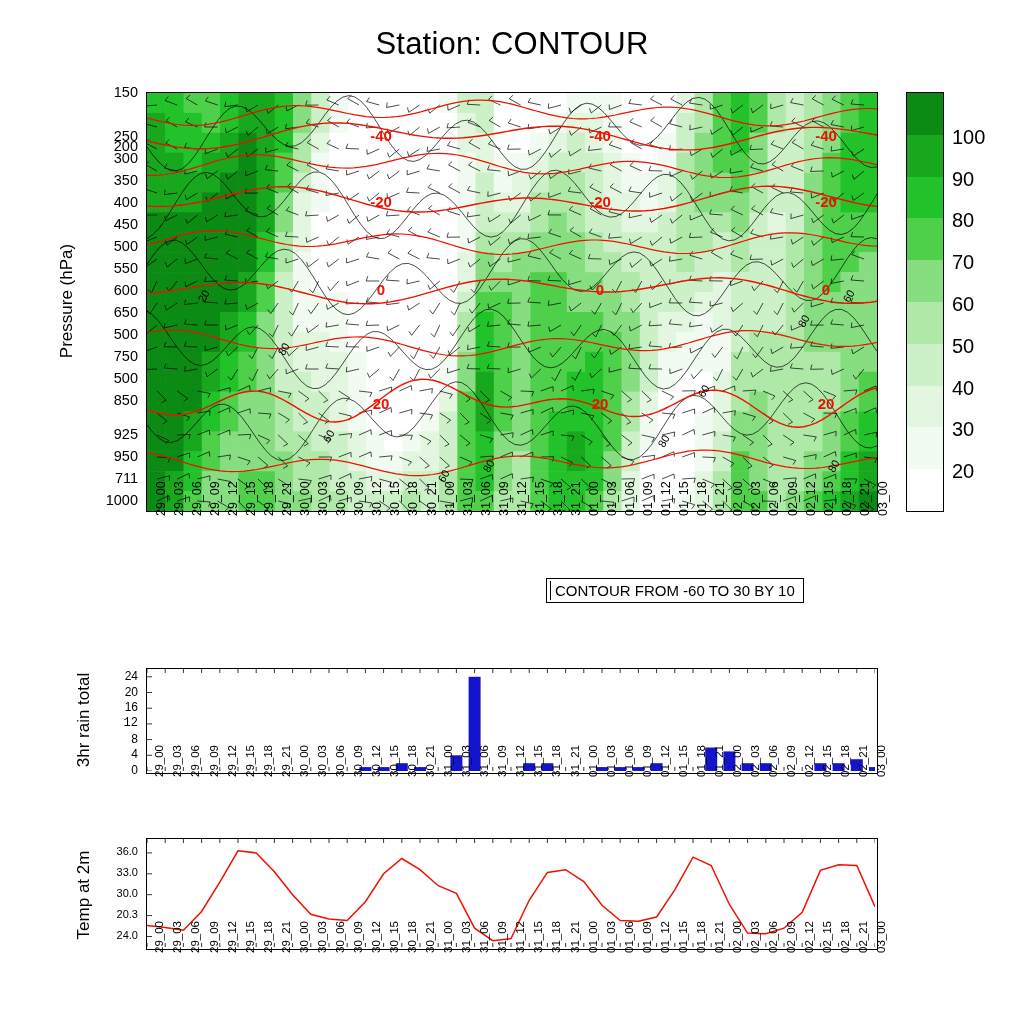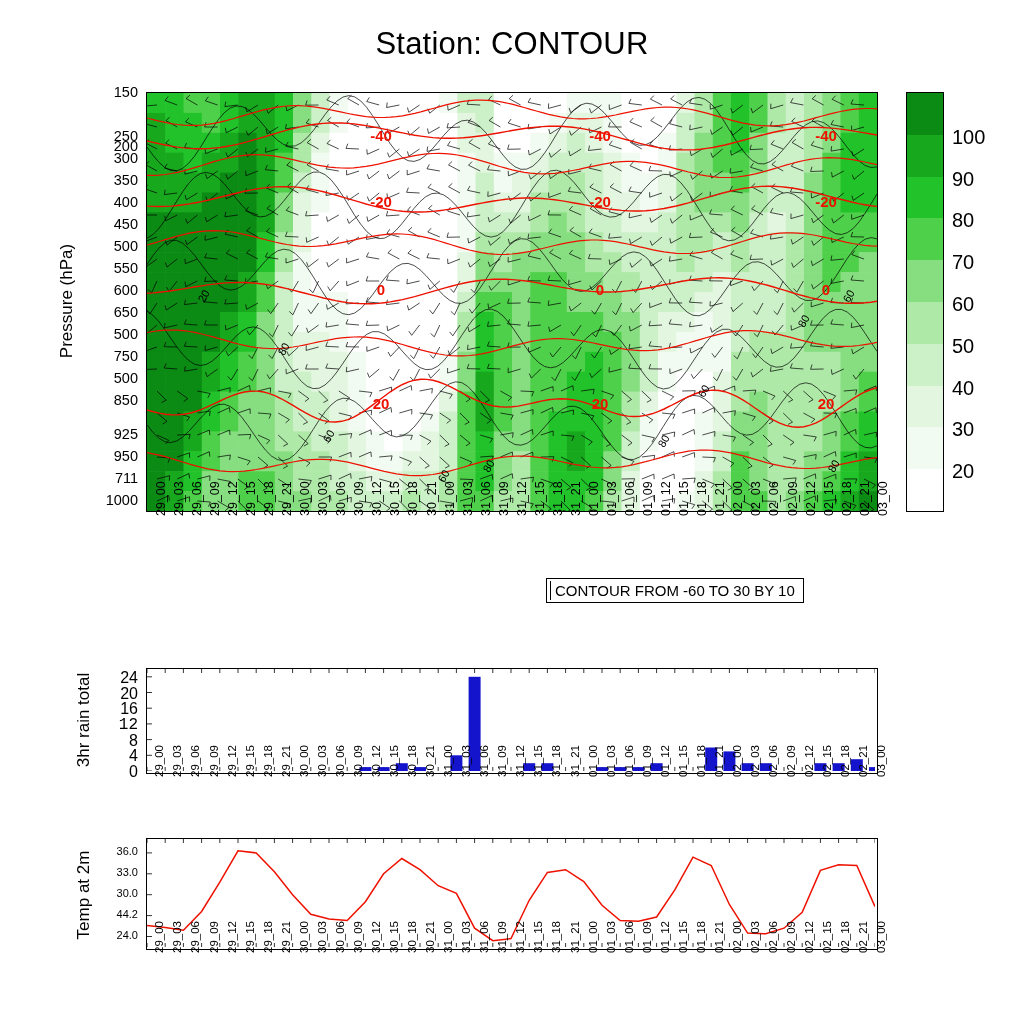--- a/index.html
+++ b/index.html
@@ -34,21 +34,21 @@
     position:absolute;left:546px;top:578px;border:1.1px solid #000;background:#fff;
     padding:3px 8px;font-size:15px;white-space:nowrap;
   }
   .contour-note:before{content:"";position:absolute;left:3px;top:2px;bottom:2px;width:1px;background:#000;}
 
   
   .panel2{position:absolute;left:146px;top:668px;width:730px;height:104px;border:1.1px solid #000;background:#fff;}
   .p2-ylabel{position:absolute;left:72px;top:650px;height:140px;width:24px;display:flex;align-items:center;justify-content:center;}
   .p2-ylabel span{transform:rotate(-90deg);white-space:nowrap;font-size:17px;}
   .p2-yticks{position:absolute;left:100px;top:668px;width:42px;height:104px;}
-  .p2-yticks div{position:absolute;right:4px;font-size:16px;line-height:1;}
+  .p2-yticks div{position:absolute;right:4px;font-size:12px;line-height:1;}
   .p2-xaxis{position:absolute;left:146px;top:774px;width:730px;height:64px;}
   .p2-xaxis .xl{position:absolute;top:3px;font-size:11.5px;transform:rotate(-90deg);transform-origin:left top;white-space:nowrap;}
 
   
   .panel3{position:absolute;left:146px;top:838px;width:730px;height:110px;border:1.1px solid #000;background:#fff;overflow:hidden;}
   .p3-ylabel{position:absolute;left:72px;top:820px;height:150px;width:24px;display:flex;align-items:center;justify-content:center;}
   .p3-ylabel span{transform:rotate(-90deg);white-space:nowrap;font-size:17px;}
   .p3-yticks{position:absolute;left:96px;top:838px;width:46px;height:110px;}
   .p3-yticks div{position:absolute;right:4px;font-size:11px;line-height:1;text-align:right;}
   .p3-xaxis{position:absolute;left:146px;top:950px;width:730px;height:64px;}
@@ -2579,21 +2579,21 @@
     <div class="xl" style="left: 693.27px; font-size: 11.5px;">02_18</div>
     <div class="xl" style="left: 711.32px; font-size: 11.5px;">02_21</div>
     <div class="xl" style="left: 729.37px; font-size: 11.5px;">03_00</div>
   </div>
 
 <div class="p3-ylabel">
   <span>Temp at 2m</span>
 </div>
 <div class="p3-yticks" id="p3yticks">
     <div style="top: 91.5484px; text-align: right;">24.0</div>
-    <div style="top: 70.6452px;">44.2</div>
+    <div style="top: 70.6452px;">20.3</div>
     <div style="top: 49.7419px;">30.0</div>
     <div style="top: 28.8387px;">33.0</div>
     <div style="top: 7.93548px;">36.0</div>
   </div>
 <div class="panel3">
   <svg id="p3svg" width="728" height="108" viewBox="0 0 728 108">
       <line x1="0" y1="97.5" x2="5" y2="97.5" stroke="#000" stroke-width="0.8"></line>
       <line x1="0" y1="76.6" x2="5" y2="76.6" stroke="#000" stroke-width="0.8"></line>
       <line x1="0" y1="55.7" x2="5" y2="55.7" stroke="#000" stroke-width="0.8"></line>
       <line x1="0" y1="34.8" x2="5" y2="34.8" stroke="#000" stroke-width="0.8"></line>

